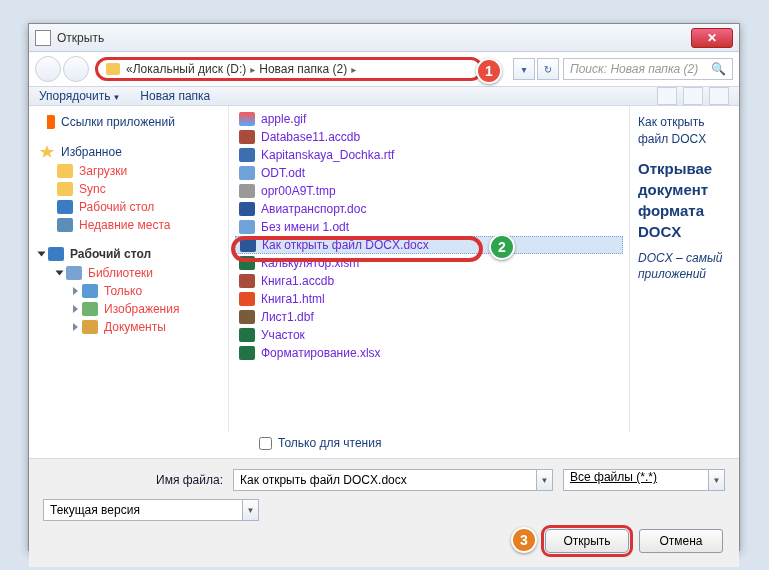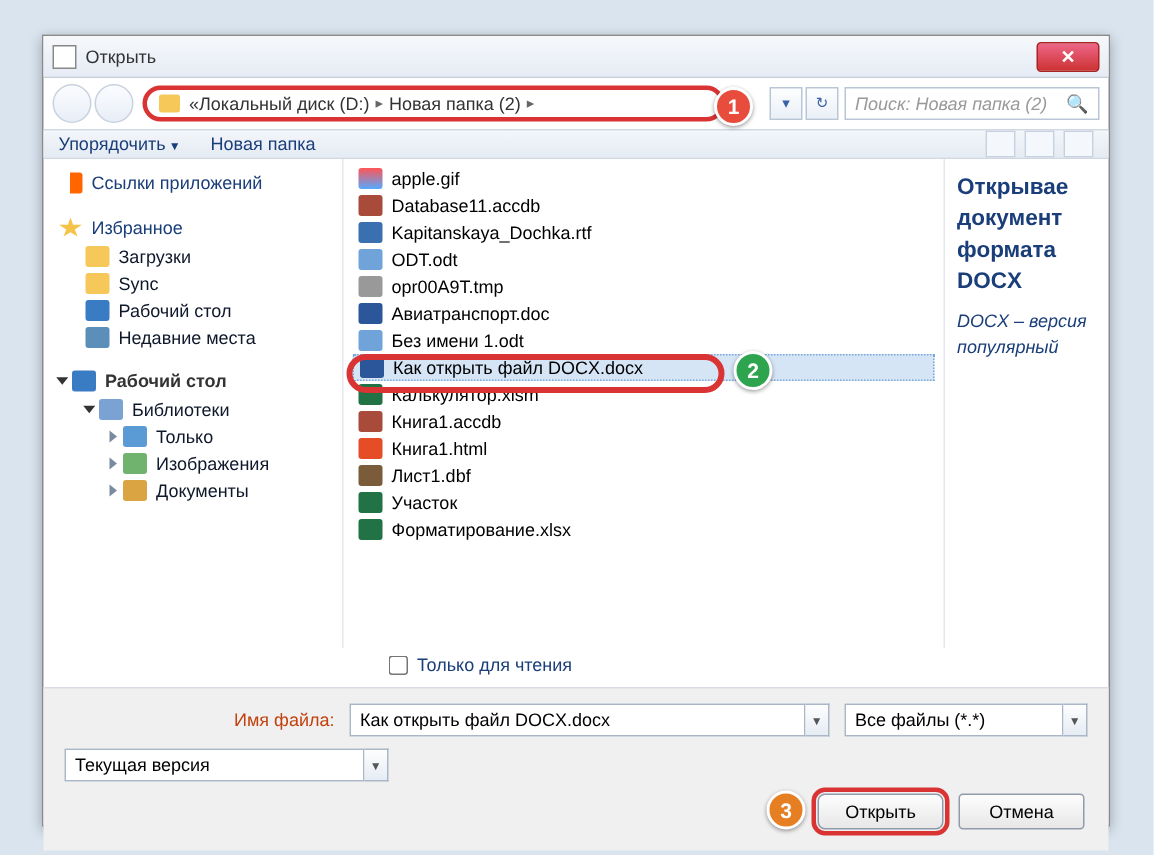--- a/index.html
+++ b/index.html
@@ -29,36 +29,36 @@
 .toolbar .tb { color: #1a3e7a; cursor: pointer; }
 .toolbar .drop { font-size: 8px; color: #1a3e7a; margin-left: 2px; }
 .toolbar .right { margin-left: auto; display: flex; gap: 6px; }
 .toolbar .right .ib { width: 20px; height: 18px; border: 1px solid #c8d2df; background: #f4f8fc; }
 
 .main { display: flex; height: 326px; }
 .sidebar { width: 200px; border-right: 1px solid #e4e8ee; padding: 6px 0 6px 10px; overflow: hidden; }
 .sidebar .grp { margin-bottom: 10px; }
 .sidebar .hdr { display: flex; align-items: center; color: #1a3e7a; padding: 3px 0; }
 .sidebar .hdr.bold { font-weight: bold; color: #333; }
-.sidebar .item { display: flex; align-items: center; padding: 2px 0 2px 18px; color: #0f172a; }
+.sidebar .item { display: flex; align-items: center; padding: 2px 0 2px 18px; color: #ef4444; }
 .sidebar .ico { width: 16px; height: 14px; margin-right: 6px; border-radius: 2px; }
 .ico.vlc { background: conic-gradient(#f60 0 50%, #fff 50% 100%); border-radius: 2px; }
 .ico.star { background: #f6c34a; clip-path: polygon(50% 0,61% 35%,98% 35%,68% 57%,79% 91%,50% 70%,21% 91%,32% 57%,2% 35%,39% 35%); }
 .ico.folder { background: #f6c85a; }
 .ico.desk { background: #3a7cc4; }
 .ico.lib { background: #7aa3d4; }
 .ico.video { background: #5a9bd5; }
 .ico.doc2 { background: #d9a441; }
 .ico.img { background: #6fb36f; }
 .ico.places { background: #5b8fb9; }
 .tri { width: 0; height: 0; border-top: 4px solid transparent; border-bottom: 4px solid transparent; border-left: 5px solid #7a8aa0; margin-right: 4px; }
 .tri.open { transform: rotate(90deg); border-left-color: #333; }
 
 .filepane { flex: 1; padding: 4px 6px; position: relative; overflow: hidden; }
-.filerow { display: flex; align-items: center; padding: 1px 4px; height: 18px; color: #000000; }
+.filerow { display: flex; align-items: center; padding: 1px 4px; height: 18px; color: #6d28d9; }
 .filerow.sel { background: #d6e5f5; border: 1px dotted #79a7d9; }
 .filerow .fico { width: 16px; height: 14px; margin-right: 6px; border-radius: 2px; }
 .fico.gif { background: linear-gradient(#f55,#5af); }
 .fico.accdb { background: #a84b3a; }
 .fico.rtf { background: #3a6fb0; }
 .fico.odt { background: #6fa3d9; }
 .fico.tmp { background: #999; }
 .fico.doc { background: #2b579a; }
 .fico.docx { background: #2b579a; }
 .fico.xlsm { background: #217346; }
@@ -71,24 +71,24 @@
 .preview { width: 110px; border-left: 1px solid #e4e8ee; padding: 8px; color: #1a3e7a; font-size: 13px; line-height: 1.4; overflow: hidden; }
 .preview .p1 { margin-bottom: 10px; }
 .preview .p2 { font-weight: bold; font-size: 15px; color: #1a3e7a; margin-bottom: 8px; }
 .preview .p3 { font-style: italic; color: #1a3e7a; }
 
 .readonly-row { padding: 4px 0 8px 230px; display: flex; align-items: center; color: #1a3e7a; }
 .readonly-row input { margin-right: 6px; }
 
 .bottom { background: #f0f0f0; border-top: 1px solid #d7dbe1; padding: 10px 14px 14px; position: relative; }
 .bfrow { display: flex; align-items: center; margin-bottom: 8px; }
-.bfrow .lbl { width: 190px; text-align: right; padding-right: 10px; color: #c2410c; }
+.bfrow .lbl { width: 190px; text-align: right; padding-right: 10px; color: #0f172a; }
 .bfrow .field { flex: 1; height: 22px; border: 1px solid #abb7c7; background: #fff; padding: 0 6px; display: flex; align-items: center; }
 .bfrow .dd { width: 16px; height: 22px; border: 1px solid #abb7c7; border-left: none; background: linear-gradient(#fdfefe,#e6ecf4); display: flex; align-items: center; justify-content: center; font-size: 8px; color: #555; }
-.bfrow .filter { width: 146px; height: 22px; border: 1px solid #abb7c7; background: #fff; margin-left: 10px; display: flex; align-items: center; padding: 0 6px; }
+.bfrow .filter { width: 146px; height: 22px; border: 1px solid #abb7c7; background: #fff; margin-left: 10px; display: flex; padding: 0 6px; text-decoration: underline; }
 .btnrow { display: flex; justify-content: flex-end; gap: 10px; padding-right: 2px; position: relative; }
 .btn { min-width: 84px; height: 24px; border: 1px solid #8f9aab; background: linear-gradient(#fdfdfd,#e7e7e7); border-radius: 3px; padding: 0 12px; cursor: pointer; }
 .btn.primary { outline: 3px solid #d93333; outline-offset: 1px; border-radius: 5px; }
 .callout3 { position: absolute; right: 188px; top: -2px; width: 26px; height: 26px; background: #e67e22; border: 2px solid #fff; border-radius: 50%; color: #fff; font-weight: bold; display: flex; align-items: center; justify-content: center; box-shadow: 0 1px 3px rgba(0,0,0,.4); font-size: 14px; }
 </style>
 </head>
 <body>
 
 <div class="window">
 
@@ -246,22 +246,23 @@
           <span class="fico xlsx"></span>
           <span>Участок</span>
         </div>
         <div class="filerow">
           <span class="fico xlsx"></span>
           <span>Форматирование.xlsx</span>
         </div>
       </div>
 
     <div class="preview">
+      <div class="p1">Как открыть файл DOCX</div>
       <div class="p2">Открывае документ формата DOCX</div>
-      <div class="p3">DOCX – версия популярный</div>
+      <div class="p3">DOCX – самый приложений</div>
     </div>
   </div>
 
   <div class="readonly-row">
     <input type="checkbox" style="">
     <span>Только для чтения</span>
   </div>
 
   <div class="bottom">
     <div class="bfrow">

